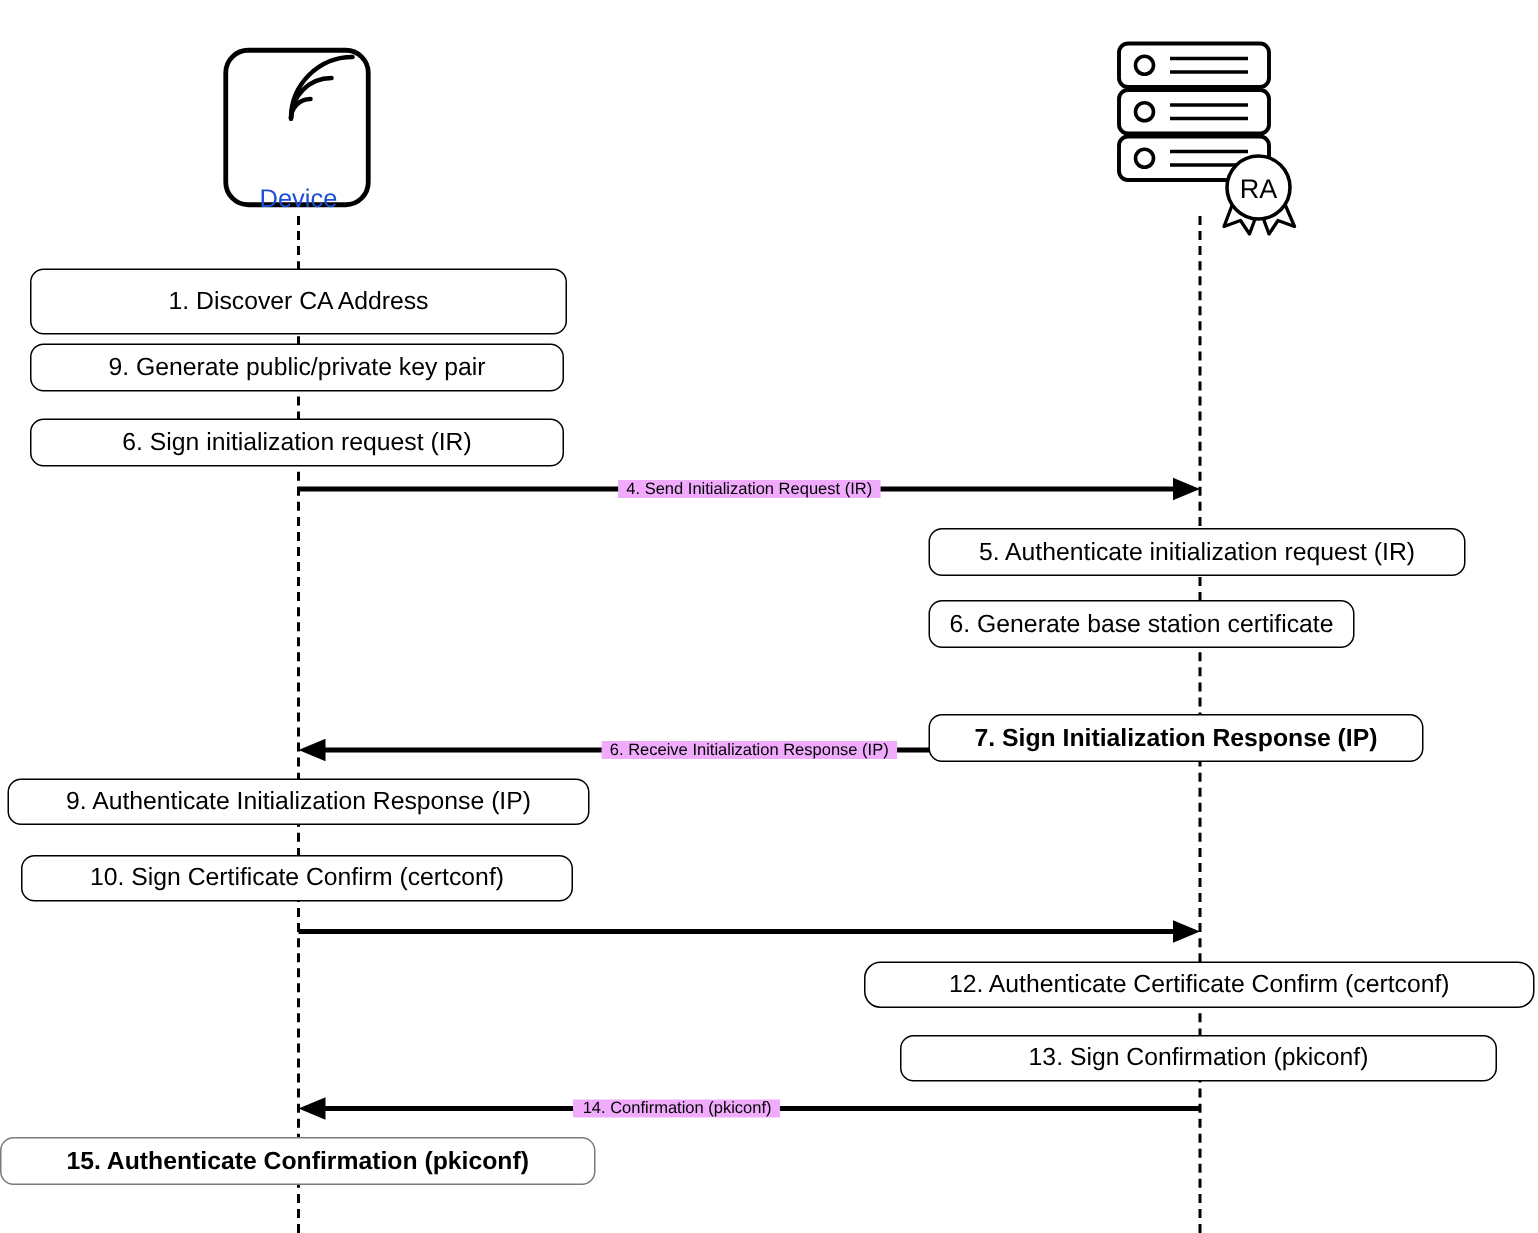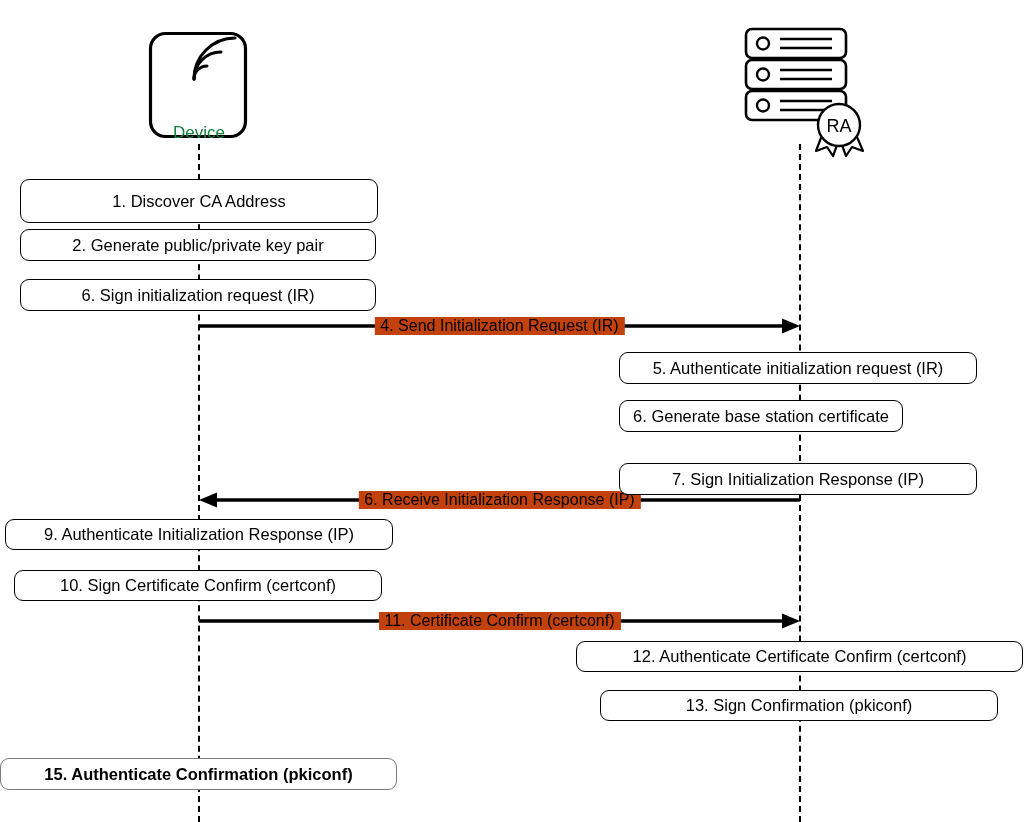--- a/index.html
+++ b/index.html
@@ -29,21 +29,21 @@
   
   .participant {
     position: absolute;
     z-index: 2;
     margin-top: 21px;
   }
   .participant-label {
     position: absolute;
     text-align: center;
     font-size: 17px;
-    color: #15803d;
+    color: #1d4ed8;
     white-space: nowrap;
     z-index: 3;
   }
 
   
   .device-icon {
     position: absolute;
     left: 148px;
     top: 10px;
     width: 100px;
@@ -83,22 +83,22 @@
   .msg {
     position: absolute;
     height: 26px;
     z-index: 4;
     pointer-events: none;
   }
   .msg-label {
     position: absolute;
     top: 50%;
     transform: translateY(-50%);
-    background: #c2410c;
-    font-size: 16px;
+    background: #f0abfc;
+    font-size: 11px;
     color: #000000;
     white-space: nowrap;
     padding: 0 6px;
     z-index: 6;
   }
   .msg svg {
     display: block;
     overflow: visible;
   }
 </style>
@@ -141,58 +141,64 @@
       <path d="M 80 103 L 72 124 L 83 120 L 89 129 L 96 110 Z" fill="#ffffff" stroke="#000000" stroke-width="2.2" stroke-linejoin="round"></path>
       <path d="M 110 103 L 119 124 L 108 120 L 102 129 L 95 110 Z" fill="#ffffff" stroke="#000000" stroke-width="2.2" stroke-linejoin="round"></path>
 
       <circle cx="95" cy="98" r="21" fill="#ffffff" stroke="#000000" stroke-width="2.4"></circle>
       <text x="95" y="105" text-anchor="middle" font-family="Liberation Sans, sans-serif" font-size="18" fill="#000000">RA</text>
     </svg>
   </div>
 
   <div class="abox" style="left:20px; top:179px; width:358px; height:44px;">1. Discover CA Address</div>
 
-  <div class="abox" style="left:20px; top:229px; width:356px; height:32px;">2. Generate public/private key pair</div>
+  <div class="abox" style="left:20px; top:229px; width:356px; height:32px;">9. Generate public/private key pair</div>
 
   <div class="abox" style="left:20px; top:279px; width:356px; height:32px;">6. Sign initialization request (IR)</div>
 
   <div class="msg" style="left:199px; top:313px; width:601px;">
     <svg width="601" height="26" viewBox="0 0 601 26">
       <line x1="0" y1="13" x2="589" y2="13" stroke="#000000" stroke-width="3.4"></line>
       <path d="M 601 13 L 583 5.5 L 583 20.5 Z" fill="#000000"></path>
     </svg>
     <span class="msg-label" style="left:50%; transform:translate(-50%,-50%);">4. Send Initialization Request (IR)</span>
   </div>
 
   <div class="abox" style="left:619px; top:352px; width:358px; height:32px;">5. Authenticate initialization request (IR)</div>
 
   <div class="abox" style="left:619px; top:400px; width:284px; height:32px;">6. Generate base station certificate</div>
 
-  <div class="abox" style="left:619px; top:463px; width:358px; height:32px;">7. Sign Initialization Response (IP)</div>
+  <div class="abox" style="left:619px; top:476px; width:330px; height:32px;font-weight:bold;">7. Sign Initialization Response (IP)</div>
 
   <div class="msg" style="left:199px; top:487px; width:601px;">
     <svg width="601" height="26" viewBox="0 0 601 26">
       <line x1="12" y1="13" x2="601" y2="13" stroke="#000000" stroke-width="3.4"></line>
       <path d="M 0 13 L 18 5.5 L 18 20.5 Z" fill="#000000"></path>
     </svg>
     <span class="msg-label" style="left:50%; transform:translate(-50%,-50%);">6. Receive Initialization Response (IP)</span>
   </div>
 
   <div class="abox" style="left:5px; top:519px; width:388px; height:31px;">9. Authenticate Initialization Response (IP)</div>
 
   <div class="abox" style="left:14px; top:570px; width:368px; height:31px;">10. Sign Certificate Confirm (certconf)</div>
 
   <div class="msg" style="left:199px; top:608px; width:601px;">
     <svg width="601" height="26" viewBox="0 0 601 26">
       <line x1="0" y1="13" x2="589" y2="13" stroke="#000000" stroke-width="3.4"></line>
       <path d="M 601 13 L 583 5.5 L 583 20.5 Z" fill="#000000"></path>
     </svg>
-    <span class="msg-label" style="left:50%; transform:translate(-50%,-50%);">11. Certificate Confirm (certconf)</span>
-  </div>
-
-  <div class="abox" style="left:576px; top:641px; width:447px; height:31px;">12. Authenticate Certificate Confirm (certconf)</div>
+  </div>
+
+  <div class="abox" style="left:576px; top:641px; width:447px; height:31px;border-radius:11px;">12. Authenticate Certificate Confirm (certconf)</div>
 
   <div class="abox" style="left:600px; top:690px; width:398px; height:31px;">13. Sign Confirmation (pkiconf)</div>
 
+  <div class="msg" style="left:199px; top:726px; width:601px;">
+    <svg width="601" height="26" viewBox="0 0 601 26">
+      <line x1="12" y1="13" x2="601" y2="13" stroke="#000000" stroke-width="3.4"></line>
+      <path d="M 0 13 L 18 5.5 L 18 20.5 Z" fill="#000000"></path>
+    </svg>
+    <span class="msg-label" style="left:42%; transform:translate(-50%,-50%);">14. Confirmation (pkiconf)</span>
+  </div>
 
   <div class="abox gray" style="left:0px; top:758px; width:397px; height:32px;">15. Authenticate Confirmation (pkiconf)</div>
 
 </div>
 
 </body></html>

